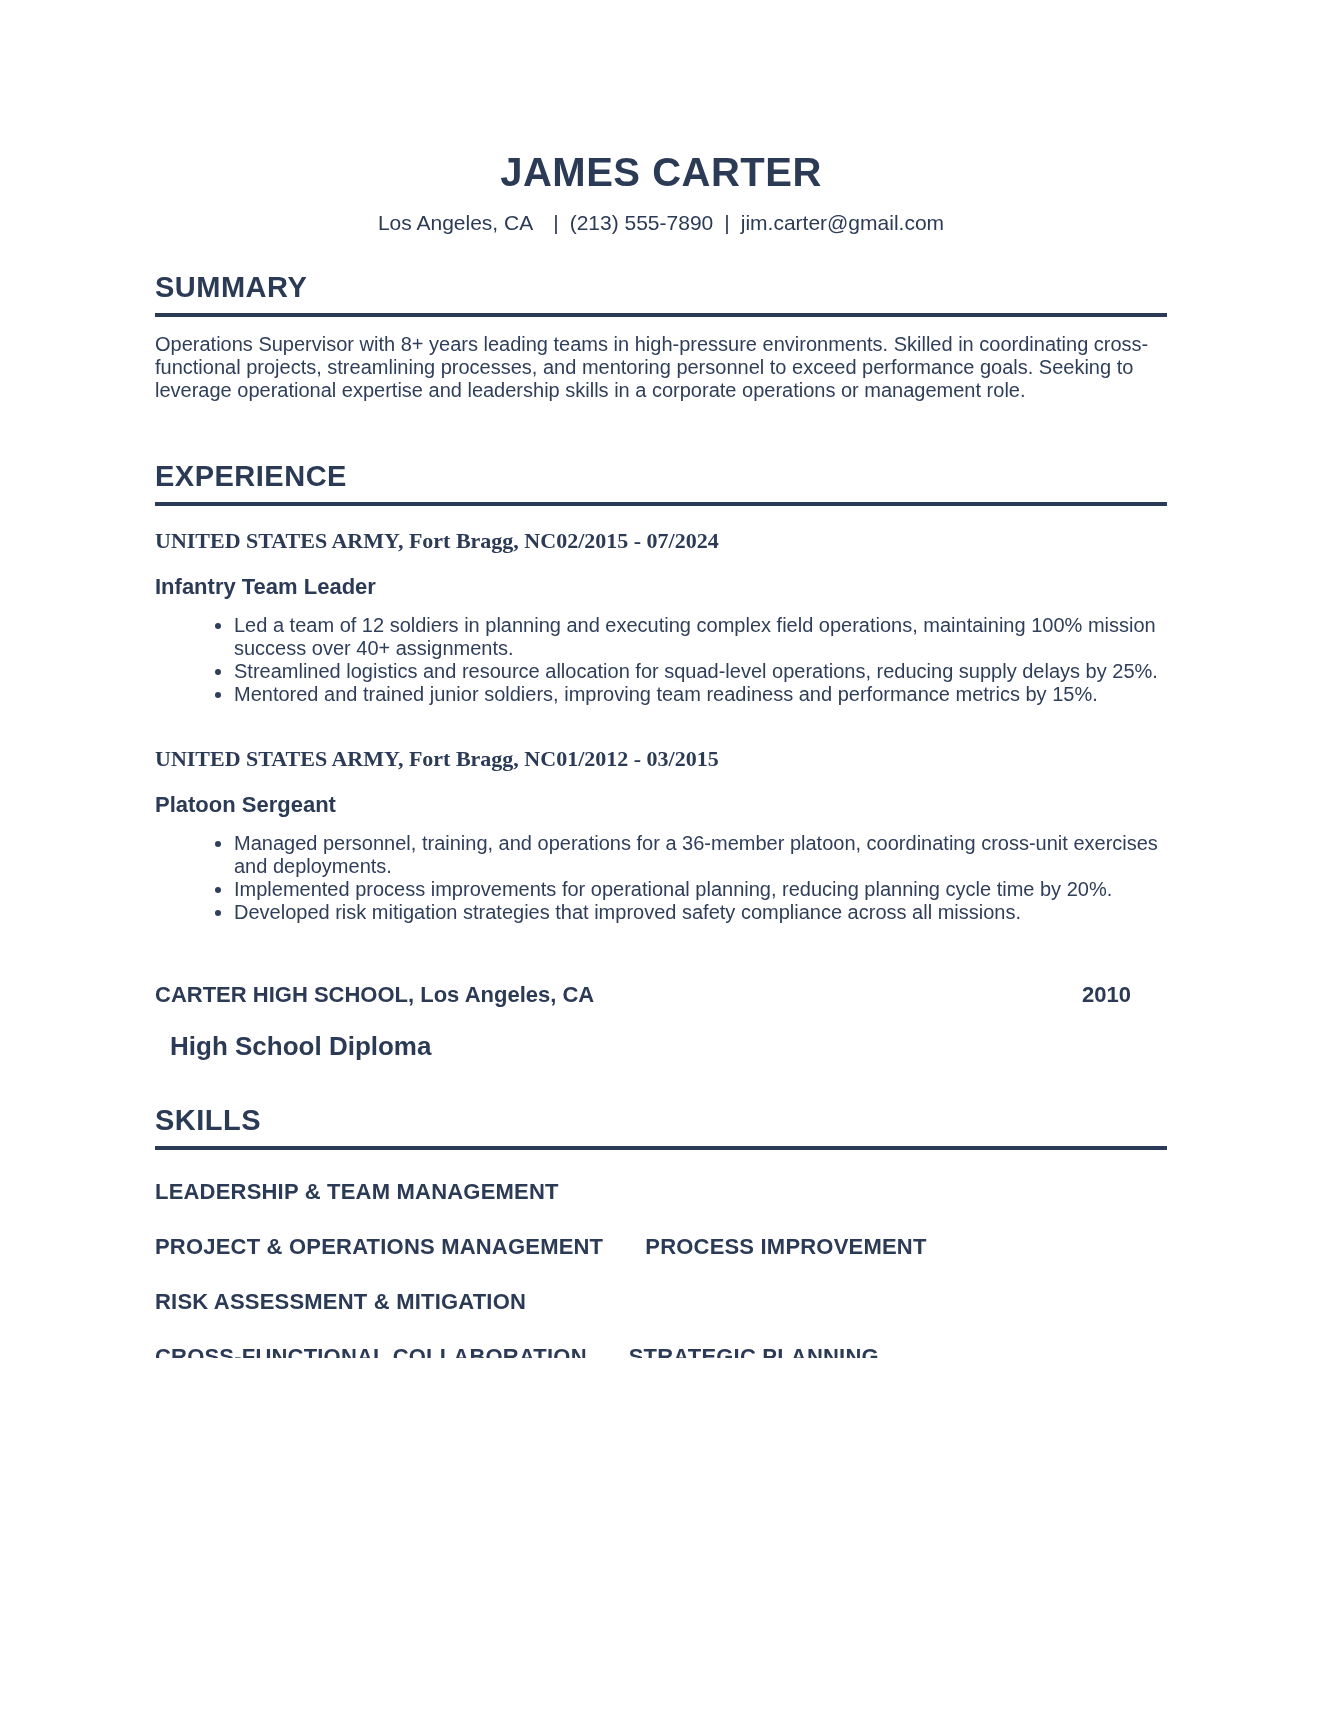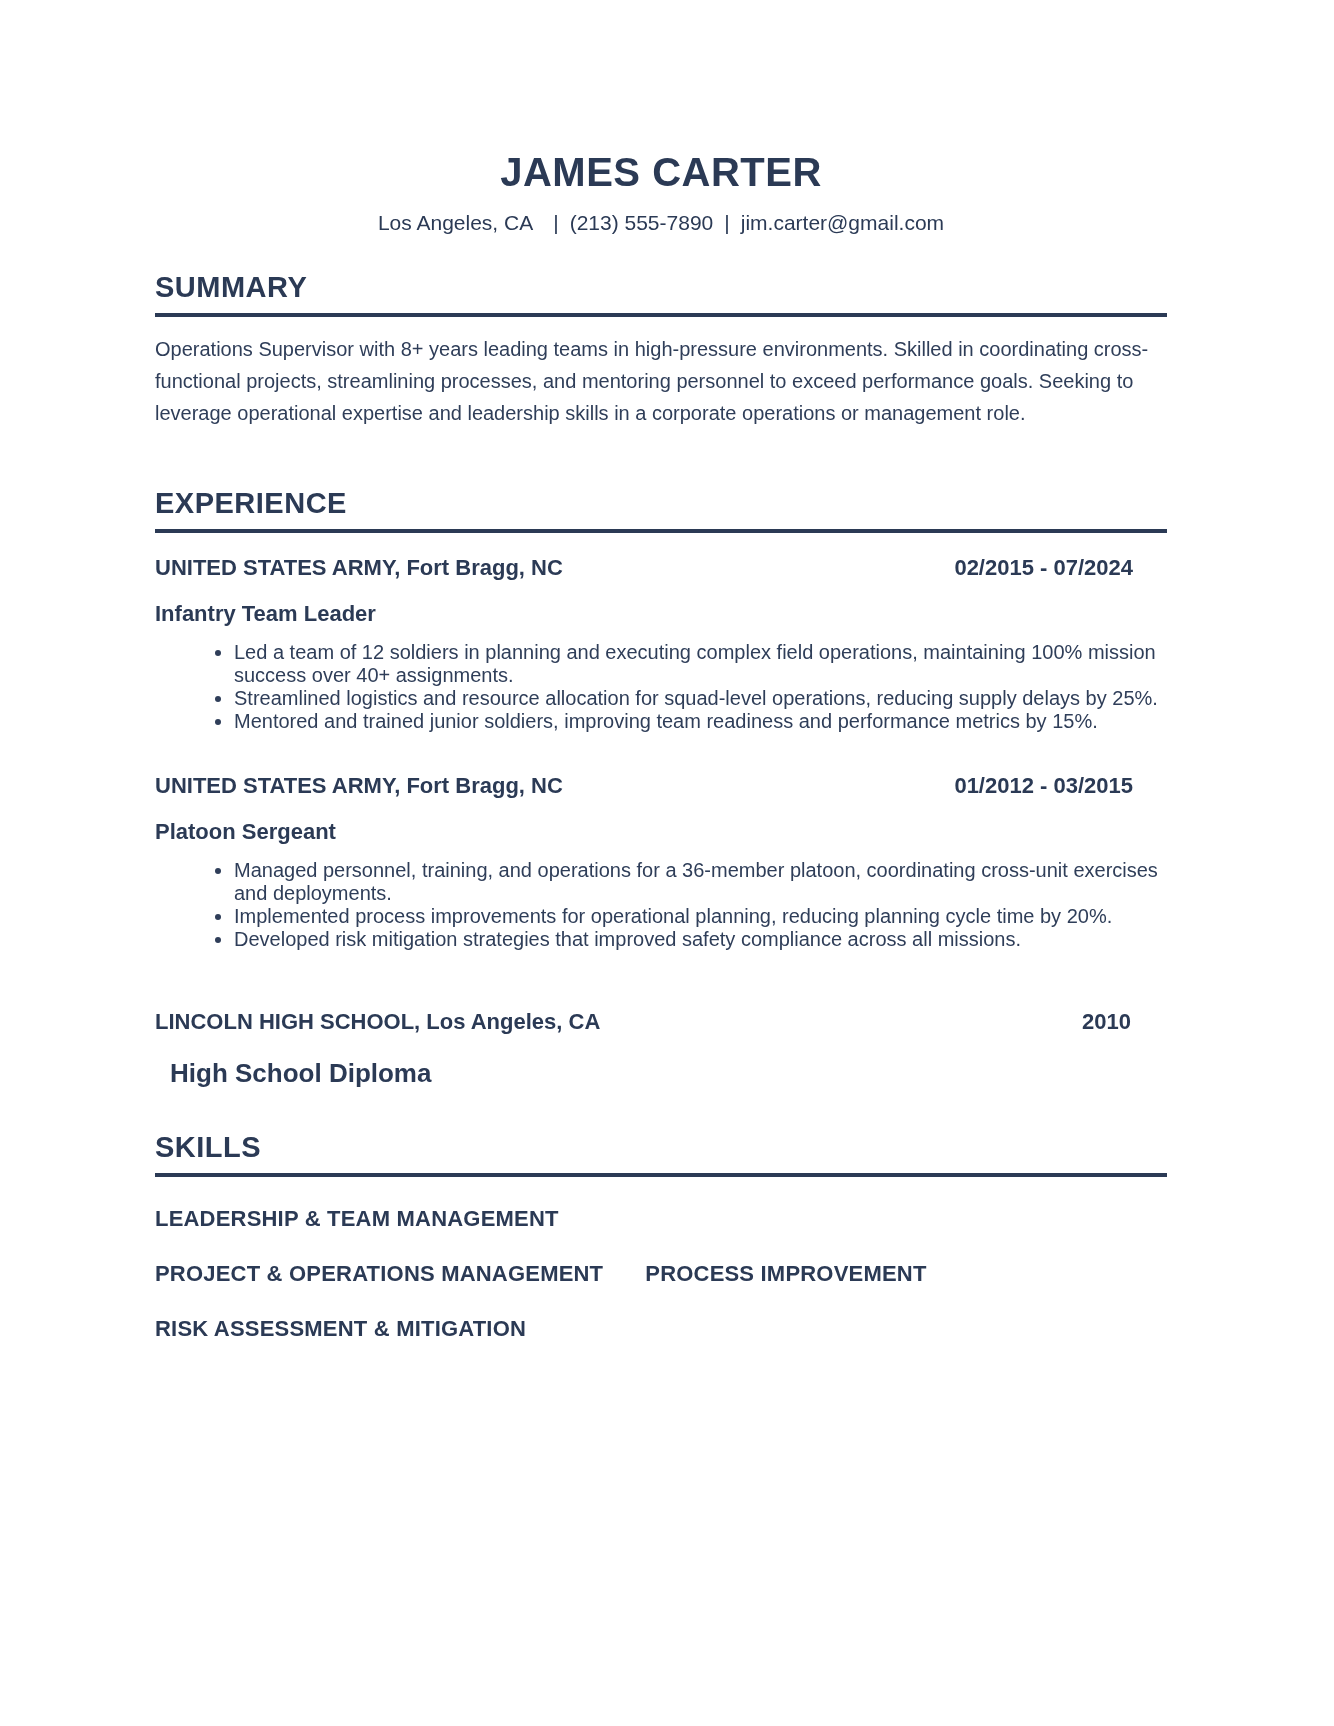--- a/index.html
+++ b/index.html
@@ -42,29 +42,30 @@
     border-bottom: 4px solid var(--rule-color, #2b3a55);
   }
   .sec-summary    { margin-top: 36px; }
   .sec-experience { margin-top: 58px; }
   .sec-education  { margin-top: 58px; }
   .sec-skills     { margin-top: 42px; }
 
   .body-text {
     margin-top: 16px;
     font-size: 20px;
-    line-height: 32px;
+    line-height: 23px;
   }
   
   .job-first { margin-top: 22px; }
   .job + .job { margin-top: 40px; }
   .job-head {
     display: flex;
-    justify-content: space-between;
+    justify-content: flex-start;
     align-items: baseline;
+    font-family: Liberation Serif, serif;
   }
   .job-employer {
     font-size: 22px;
     font-weight: bold;
     color: var(--heading-color, #2b3a55);
   }
   .job-dates {
     font-size: 22px;
     font-weight: bold;
     color: var(--heading-color, #2b3a55);
@@ -164,21 +165,21 @@
         <li>Managed personnel, training, and operations for a 36-member platoon, coordinating cross-unit exercises and deployments.</li>
         <li>Implemented process improvements for operational planning, reducing planning cycle time by 20%.</li>
         <li>Developed risk mitigation strategies that improved safety compliance across all missions.</li>
       </ul>
     </div>
   </section>
 
   <section class="sec-education">
     <div>
       <div class="edu-head">
-        <span class="edu-school">LINCOLN HIGH SCHOOL, Los Angeles, CA</span>
+        <span class="edu-school">CARTER HIGH SCHOOL, Los Angeles, CA</span>
         <span class="edu-year">2010</span>
       </div>
       <div class="edu-degree">High School Diploma</div>
     </div>
   </section>
 
   <section class="sec-skills">
     <h2 class="sec-title">SKILLS</h2>
     <div class="skills-list">
       <div class="skill-row">

